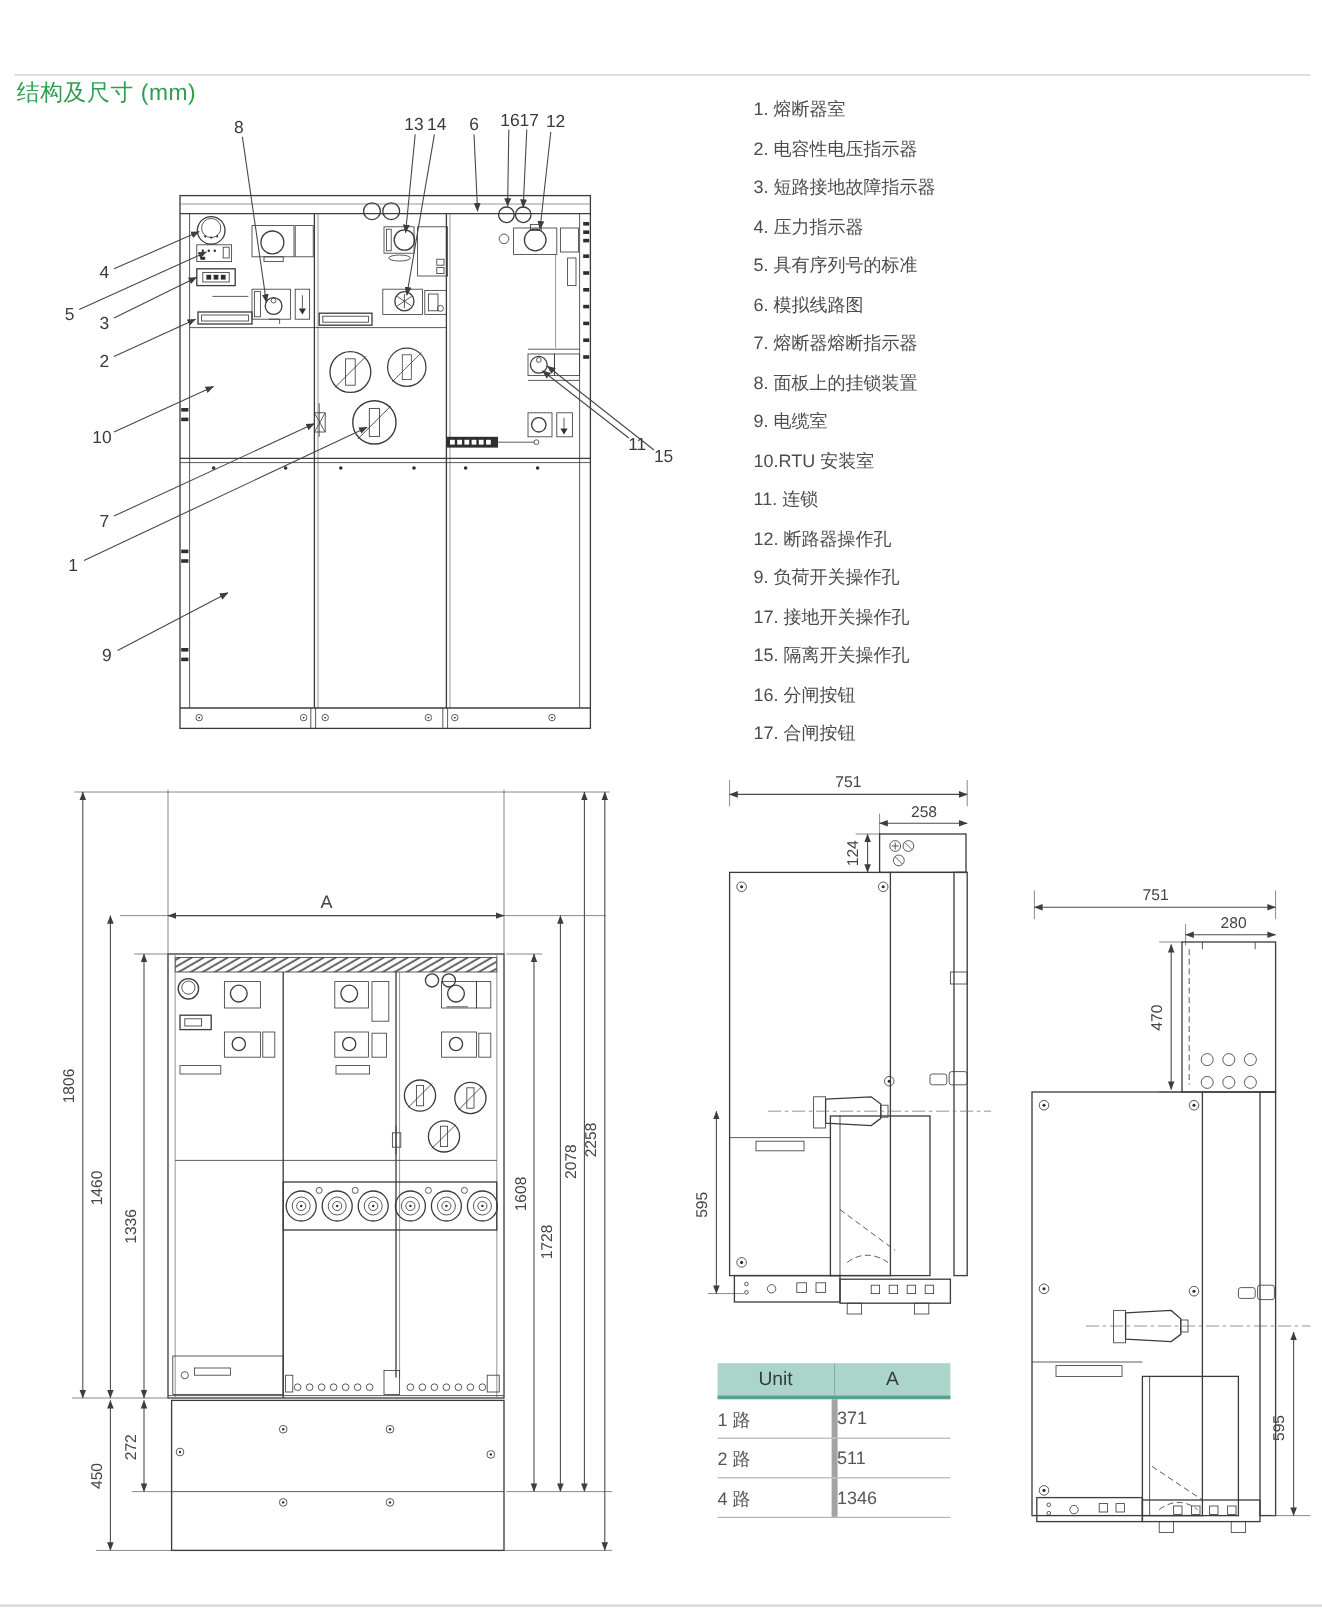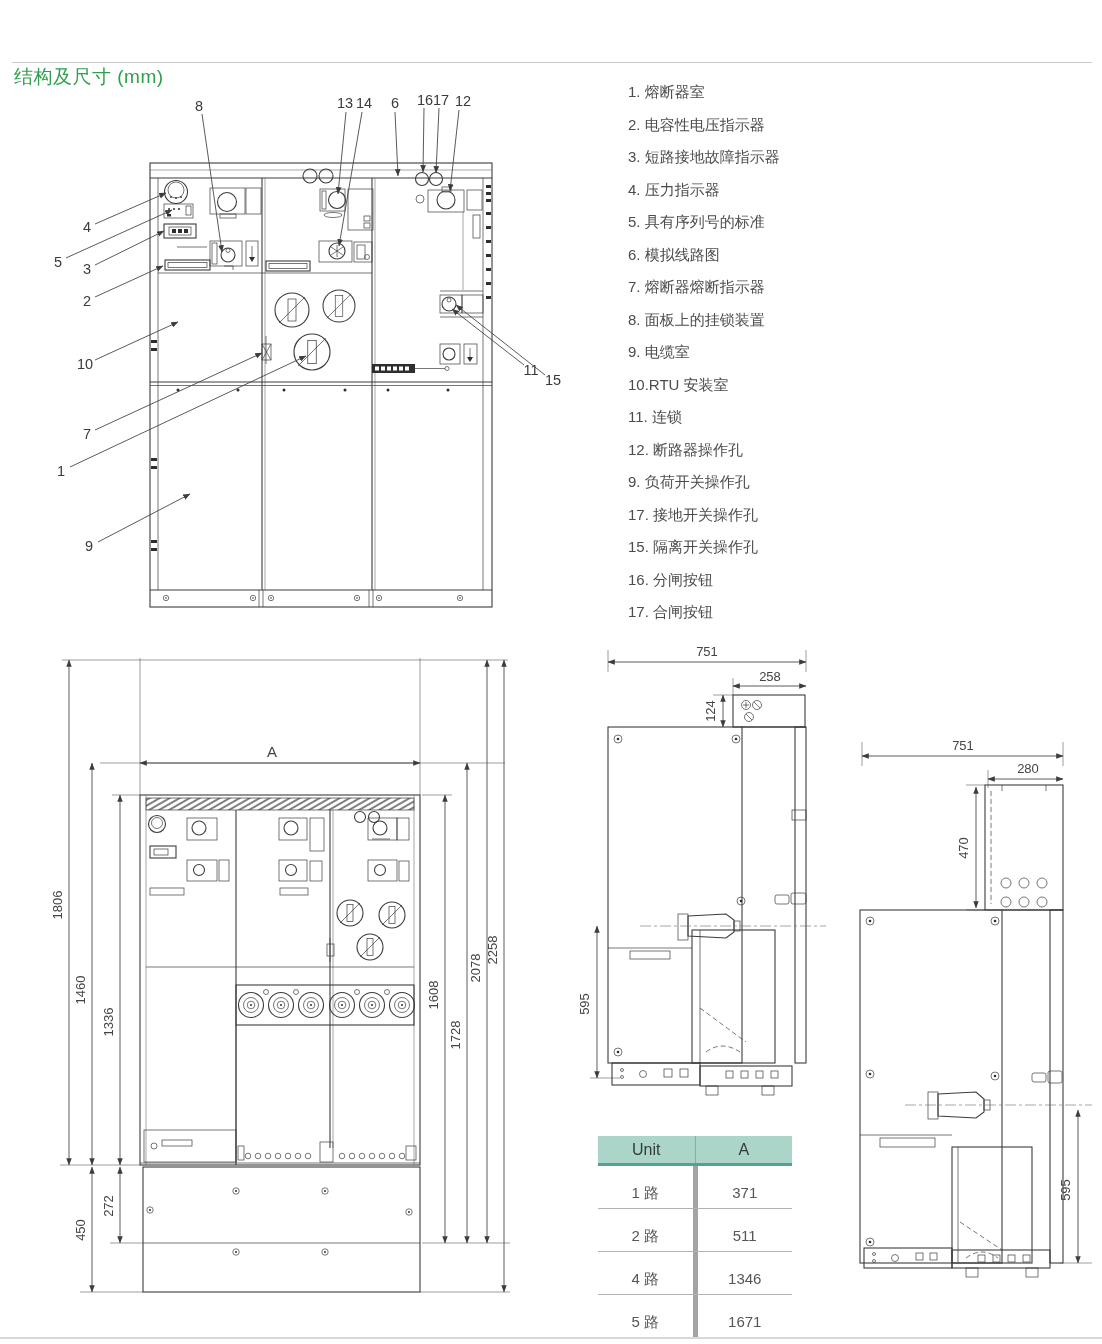--- a/index.html
+++ b/index.html
@@ -23,21 +23,21 @@
   .dsh{stroke-dasharray:5 3;}
   .ctr{stroke-dasharray:11 3 3 3;}
   text{fill:#3a3a3a;}
   .callout{font-size:14.5px;}
   .dtx{font-size:13px;fill:#444;}
   .spec-table{position:absolute;left:598px;top:1112px;width:194px;margin-top:24px;}
   .thead{display:flex;background:#abd5c9;border-bottom:3px solid #55a193;}
   .th{flex:1;text-align:center;padding:5px 0 4px;font-size:16px;color:#343d3c;}
   .th + .th{border-left:1px solid #7fb3a7;}
   .tr{display:flex;border-bottom:1px solid #b3b3b3;}
-  .td{flex:1;text-align:center;padding:18px 0 5px;font-size:15px;color:#565656;}
+  .td{flex:1;text-align:left;padding:8px 0 5px;font-size:15px;color:#565656;}
   .td + .td{border-left:5px solid #a3a3a3;}
 </style>
 </head>
 <body>
 
 <div class="page-title">结构及尺寸 (mm)</div>
 <div class="rule"></div>
 
 <svg id="svg-front" width="570" height="560" viewBox="30 80 570 560">
   <defs>
@@ -572,19 +572,15 @@
     <div class="td">371</div>
   </div>
   <div class="tr">
     <div class="td">2 路</div>
     <div class="td">511</div>
   </div>
   <div class="tr">
     <div class="td">4 路</div>
     <div class="td">1346</div>
   </div>
-  <div class="tr">
-    <div class="td">5 路</div>
-    <div class="td">1671</div>
-  </div>
 </div>
 
 <div class="footer-rule"></div>
 
 </body></html>

